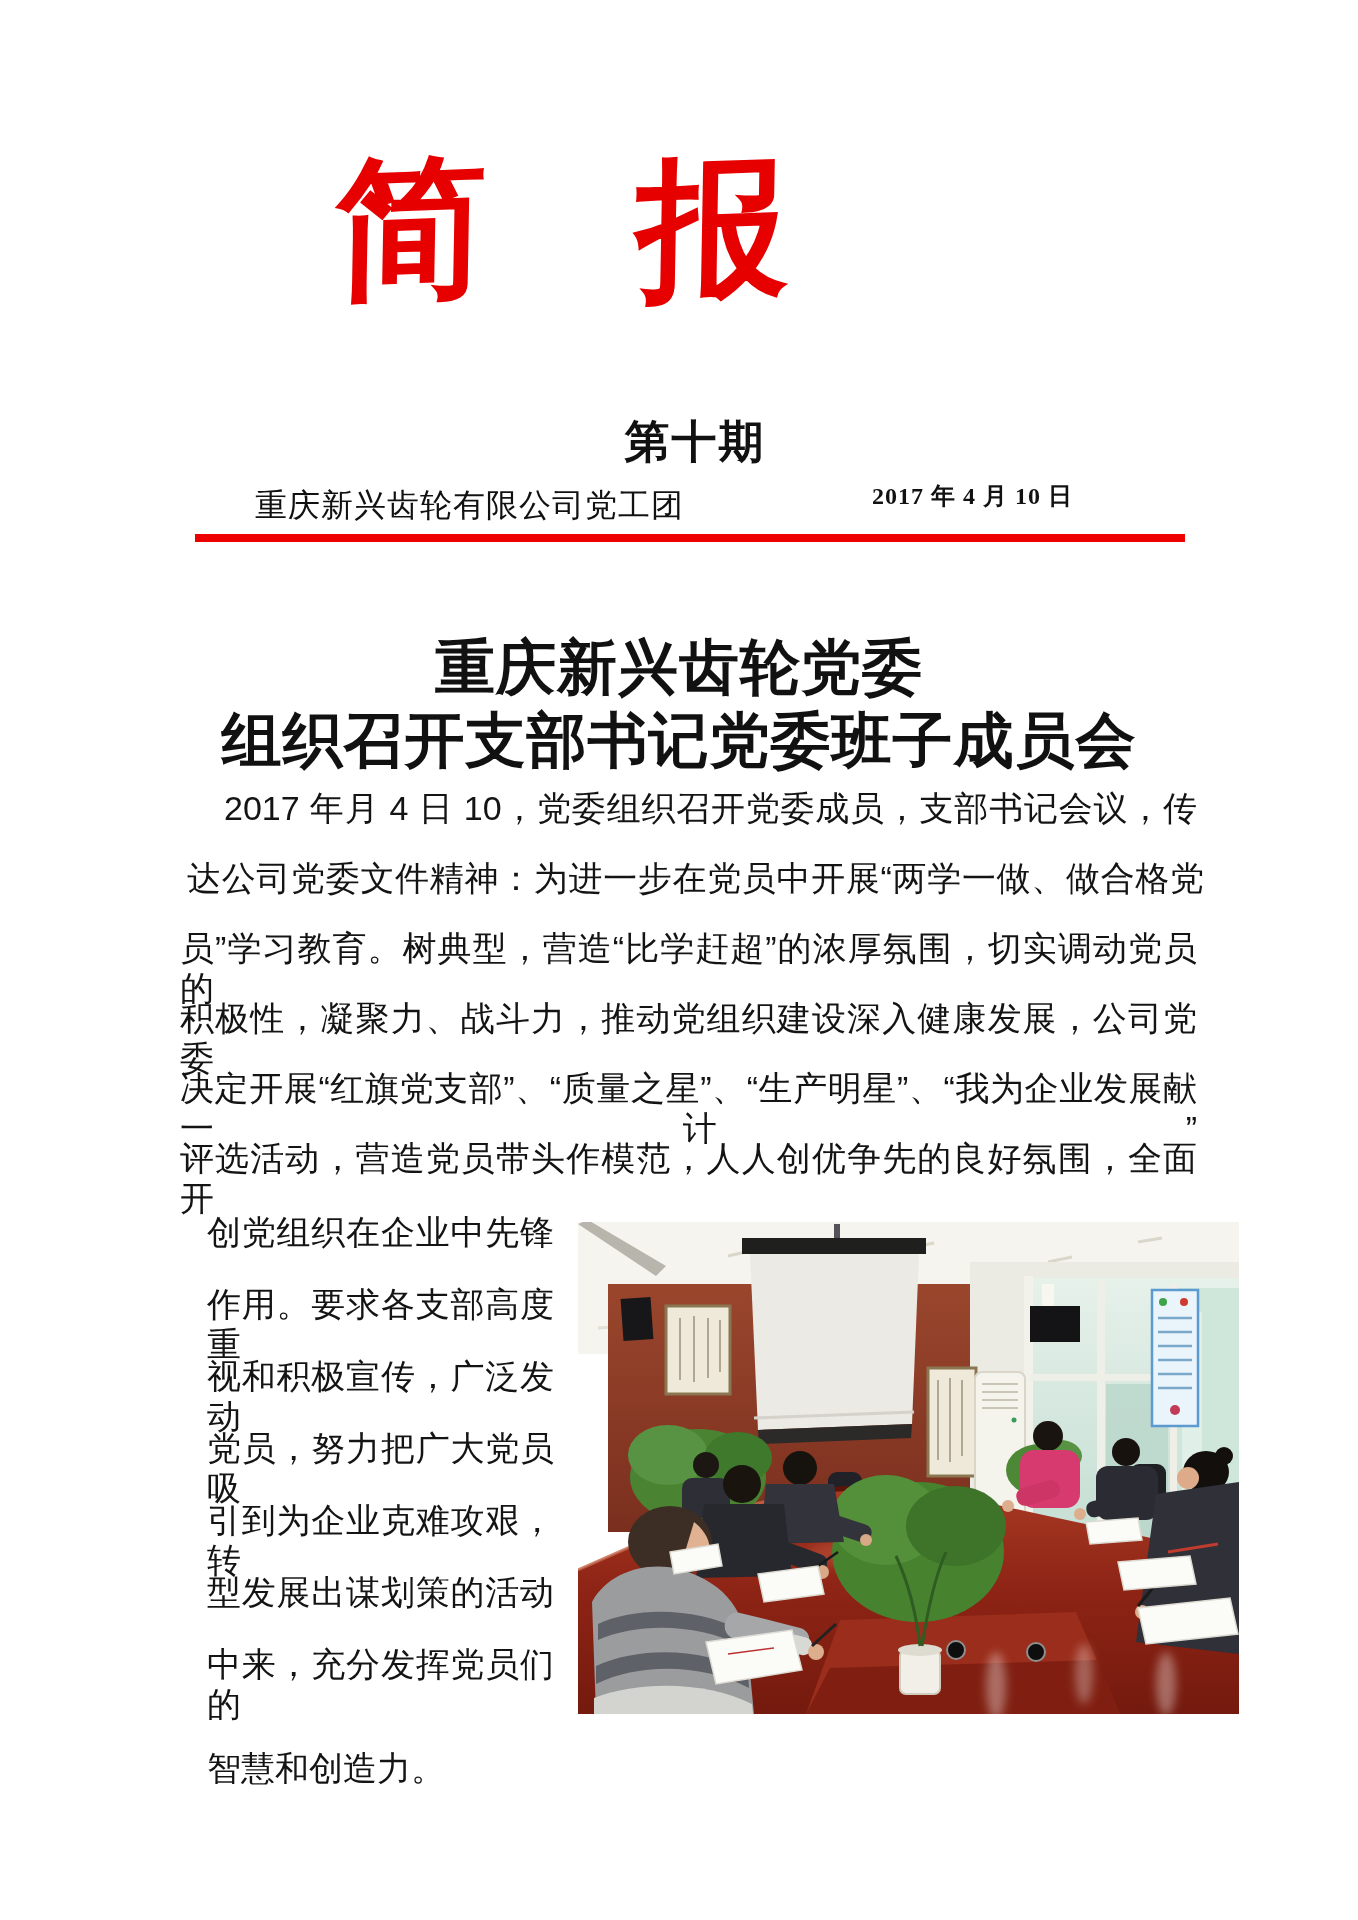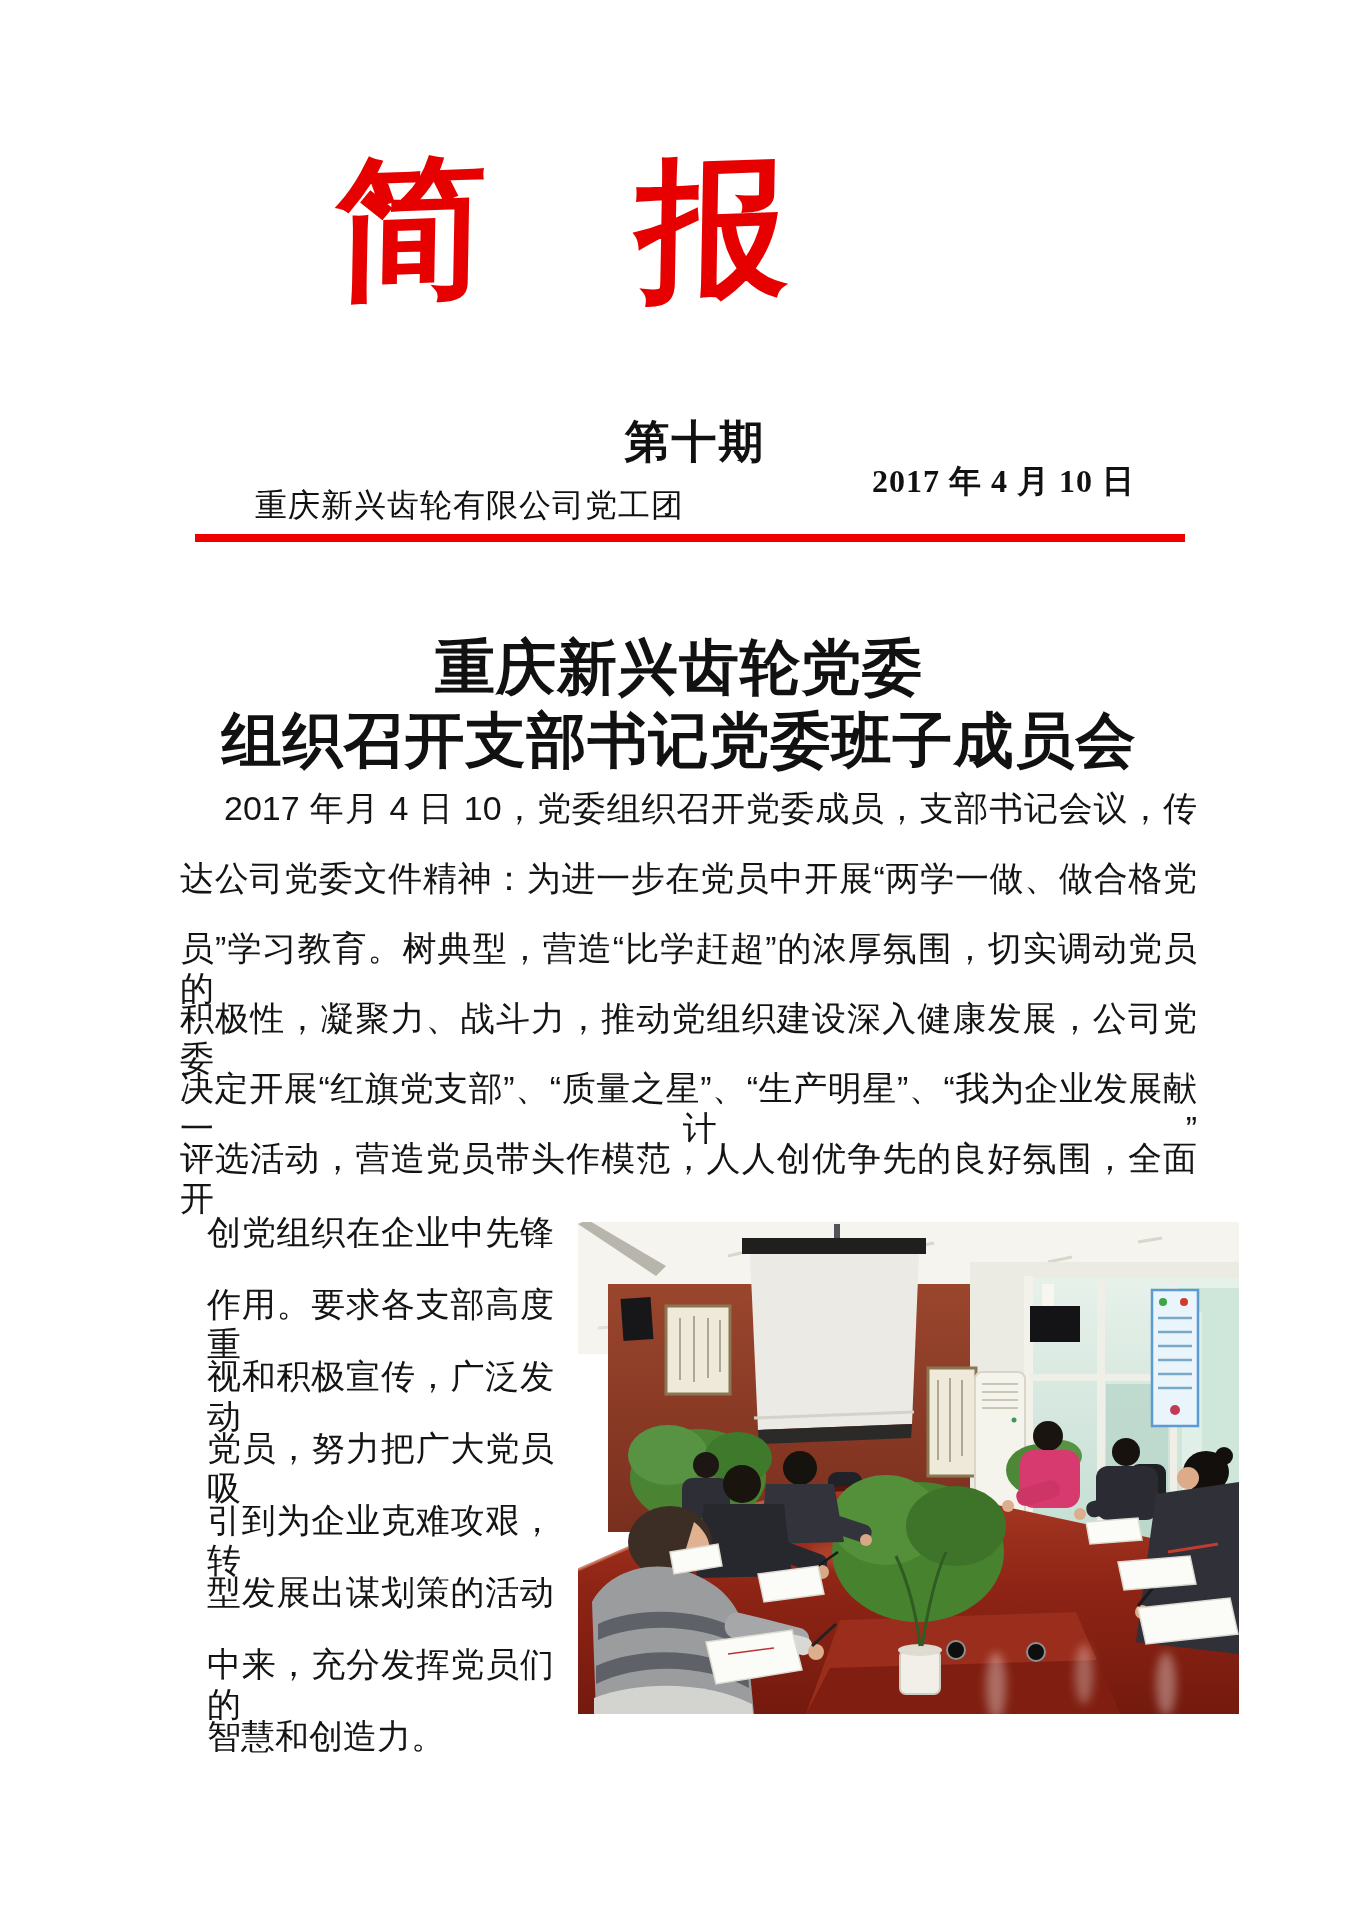--- a/index.html
+++ b/index.html
@@ -18,42 +18,42 @@
   .issue {
     position:absolute; left:560px; top:412px; width:270px; text-align:center;
     font-size:45px; font-weight:bold; letter-spacing:2px;
   }
   
   .org-line {
     position:absolute; left:255px; top:484px; font-size:32px; font-weight:400;
     font-family:"Liberation Serif", serif; letter-spacing:1px;
   }
   .date-line {
-    position:absolute; left:872px; top:460px; font-size:32px; font-weight:600;
+    position:absolute; left:872px; top:480px; font-size:24px; font-weight:600;
     font-family:"Liberation Serif", serif; letter-spacing:1px;
   }
   .red-rule {
     position:absolute; left:195px; top:534px; width:990px; height:8px;
     background:#ee0000;
   }
   
   .headline {
     position:absolute; left:162px; width:1034px; text-align:center;
     font-size:60px; font-weight:bold; letter-spacing:1px;
   }
   
   .body-line {
     position:absolute; font-size:34px; line-height:40px; height:42px;
     text-align:justify; text-align-last:justify; text-justify:inter-ideograph;
     color:#141414;
   }
   .full { left:180px; width:1017px; }
   .col  { left:207px; width:347px; }
   .indent { text-indent:44px; }
-  .lastline { text-align-last:left; }
+  .lastline { text-align-last:left;margin-top:32px; }
   
   .photo-wrap {
     position:absolute; left:578px; top:1222px; width:661px; height:492px;
   }
 </style>
 </head>
 <body>
 
 <div class="page">
 
@@ -66,21 +66,21 @@
 
   <div class="org-line">重庆新兴齿轮有限公司党工团</div>
   <div class="date-line">2017 年 4 月 10 日</div>
 
   <div class="red-rule"></div>
 
   <div class="headline" style="top:628px;">重庆新兴齿轮党委</div>
   <div class="headline" style="top:701px;">组织召开支部书记党委班子成员会</div>
 
   <div class="body-line full indent" style="top:788px;">2017 年月 4 日 10，党委组织召开党委成员，支部书记会议，传</div>
-  <div class="body-line full" style="top:858px;">达公司党委文件精神：为进一步在党员中开展“两学一做、做合格党</div>
+  <div class="body-line full" style="top:858px;margin-left:7px;">达公司党委文件精神：为进一步在党员中开展“两学一做、做合格党</div>
   <div class="body-line full" style="top:928px;">员”学习教育。树典型，营造“比学赶超”的浓厚氛围，切实调动党员的</div>
   <div class="body-line full" style="top:998px;">积极性，凝聚力、战斗力，推动党组织建设深入健康发展，公司党委</div>
   <div class="body-line full" style="top:1068px;">决定开展“红旗党支部”、“质量之星”、“生产明星”、“我为企业发展献一计”</div>
   <div class="body-line full" style="top:1138px;">评选活动，营造党员带头作模范，人人创优争先的良好氛围，全面开</div>
 
   <div class="body-line col" style="top:1212px;">创党组织在企业中先锋</div>
   <div class="body-line col" style="top:1284px;">作用。要求各支部高度重</div>
   <div class="body-line col" style="top:1356px;">视和积极宣传，广泛发动</div>
   <div class="body-line col" style="top:1500px;">引到为企业克难攻艰，转</div>
   <div class="body-line col" style="top:1428px;">党员，努力把广大党员吸</div>

